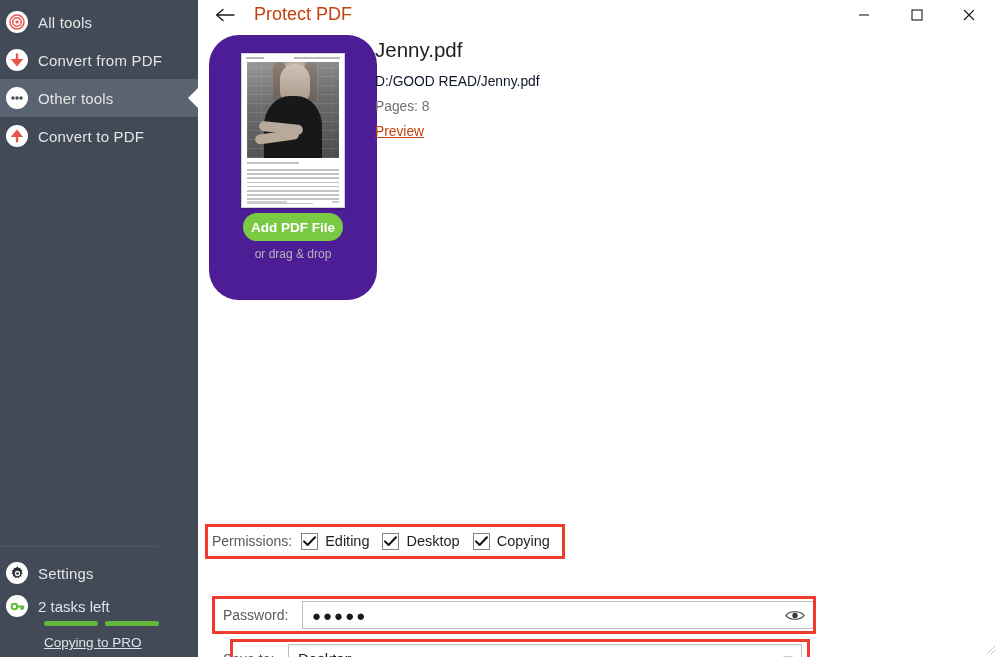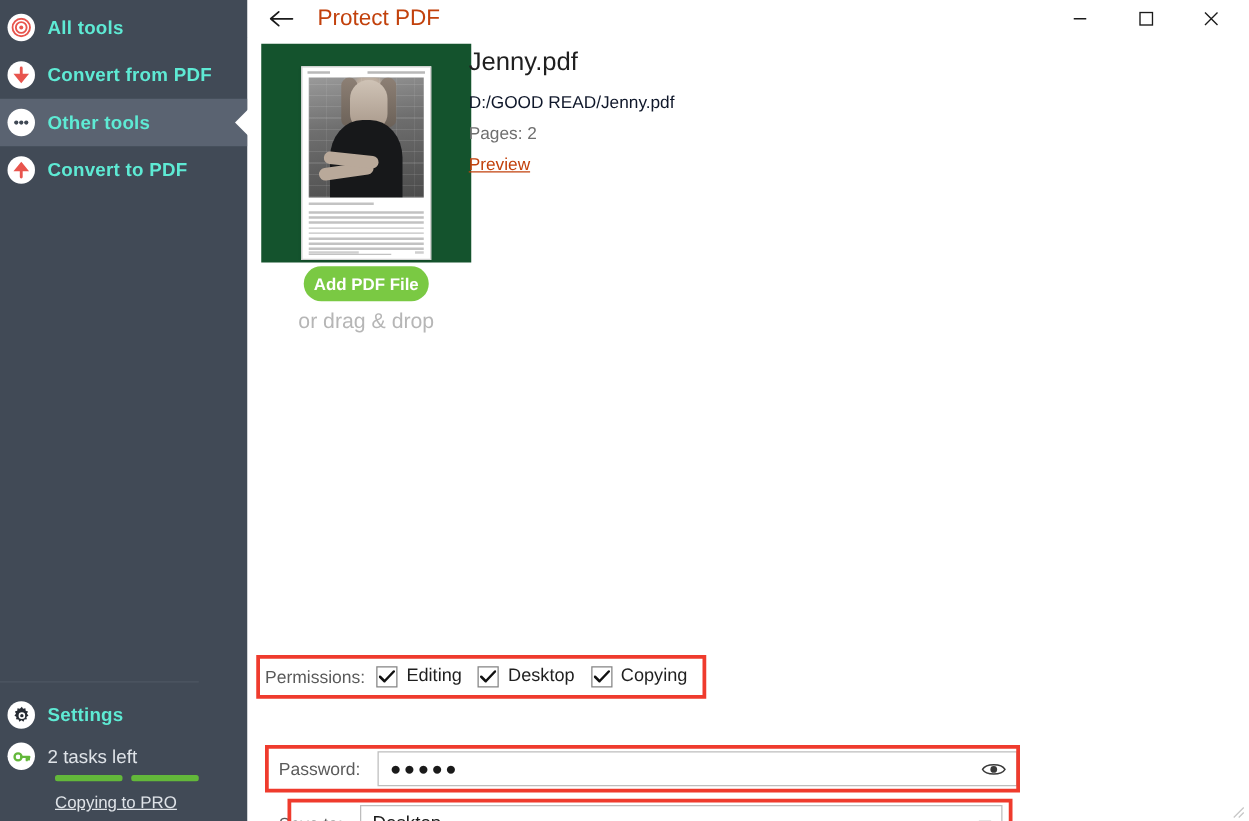--- a/index.html
+++ b/index.html
@@ -27,24 +27,23 @@
   .nav-item.active { background: #5a6371; }
   .nav-item.active .nav-pointer {
     position: absolute; right: -1px; top: 50%;
     transform: translateY(-50%);
     width: 0; height: 0;
     border-top: 11px solid transparent;
     border-bottom: 11px solid transparent;
     border-right: 11px solid #ffffff;
   }
   .nav-label {
-    font-size: 15px; color: #5eead4;
+    font-size: 15px; color: #e5e5e5;
     margin-left: 10px; letter-spacing: .2px;
     white-space: nowrap;
-    font-weight: bold;
   }
   .circ-icon {
     width: 22px; height: 22px; border-radius: 50%;
     background: #ffffff;
     display: flex; align-items: center; justify-content: center;
     flex: 0 0 22px;
   }
 
   #sidebar-top { padding-top: 3px; }
 
@@ -97,22 +96,23 @@
 
   
   #main {
     position: absolute; left: 198px; top: 30px;
     width: 801px; height: 627px;
     background: #ffffff;
   }
 
   #thumb-panel {
     position: absolute; left: 11px; top: 5px;
-    width: 168px; height: 175px;
-    background: #14532d;
+    width: 168px; height: 265px;
+    background: #4c1d95;
+    border-radius: 30px;
   }
   #thumb-page {
     position: absolute; left: 32px; top: 18px;
     width: 104px; height: 155px;
     background: #ffffff;
     border: 1px solid #d2d2d2;
     box-shadow: 0 1px 2px rgba(0,0,0,.18);
     overflow: hidden;
   }
   .pg-head {
@@ -184,21 +184,21 @@
   #add-pdf-btn {
     position: absolute; left: 34px; top: 178px;
     width: 100px; height: 28px;
     background: #7ac943; border: none; border-radius: 14px;
     color: #ffffff; font-size: 13.5px; font-weight: bold;
     font-family: "Liberation Sans", sans-serif;
     cursor: pointer;
   }
   #drag-drop {
     position: absolute; left: 0; top: 212px; width: 168px;
-    text-align: center; font-size: 17px; color: #b6b6b6;
+    text-align: center; font-size: 12px; color: #b6b6b6;
   }
 
   #file-info { position: absolute; left: 177px; top: 8px; }
   #file-name { font-size: 20.5px; color: #1f1f1f; }
   #file-path { font-size: 13.8px; color: #0f172a; margin-top: 12px; }
   #file-pages { font-size: 13.8px; color: #6f6f6f; margin-top: 10px; }
   #preview-link {
     display: inline-block; margin-top: 10px;
     font-size: 13.8px; color: #c2410c;
     text-decoration: underline; cursor: pointer;
@@ -425,21 +425,21 @@
         </div>
       </div>
 
       <button id="add-pdf-btn">Add PDF File</button>
       <div id="drag-drop">or drag &amp; drop</div>
     </div>
 
     <div id="file-info">
       <div id="file-name">Jenny.pdf</div>
       <div id="file-path">D:/GOOD READ/Jenny.pdf</div>
-      <div id="file-pages">Pages: 2</div>
+      <div id="file-pages">Pages: 8</div>
       <span id="preview-link">Preview</span>
     </div>
 
     <div id="row-perm">
       <span id="perm-label">Permissions:</span>
 
       <span class="cb-wrap">
         <span class="cbox">
           <svg width="13" height="11" viewBox="0 0 13 11">
             <path d="M1 5.4 L4.6 9 L12 1.2" stroke="#111111" stroke-width="2" fill="none" stroke-linecap="round" stroke-linejoin="round"></path>

